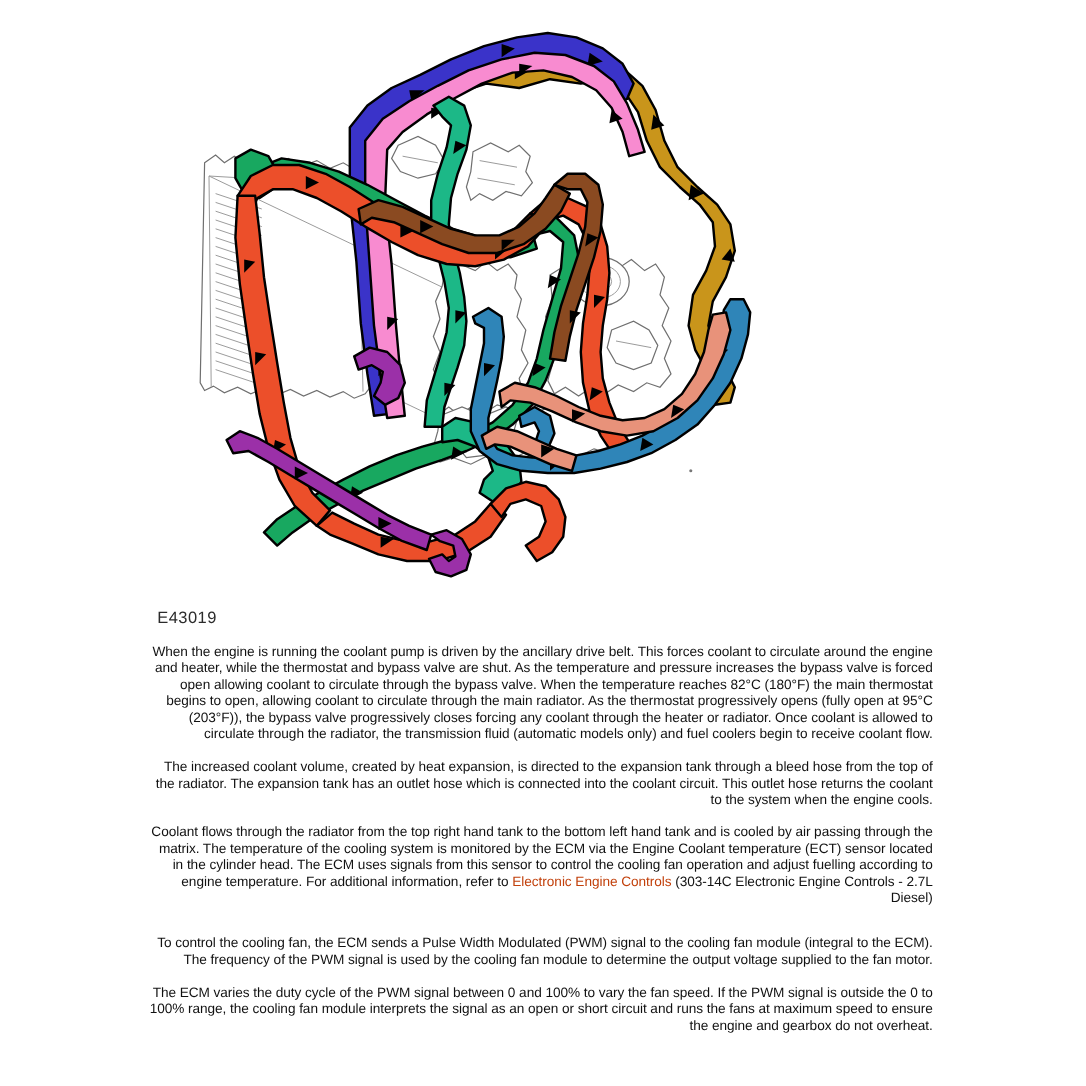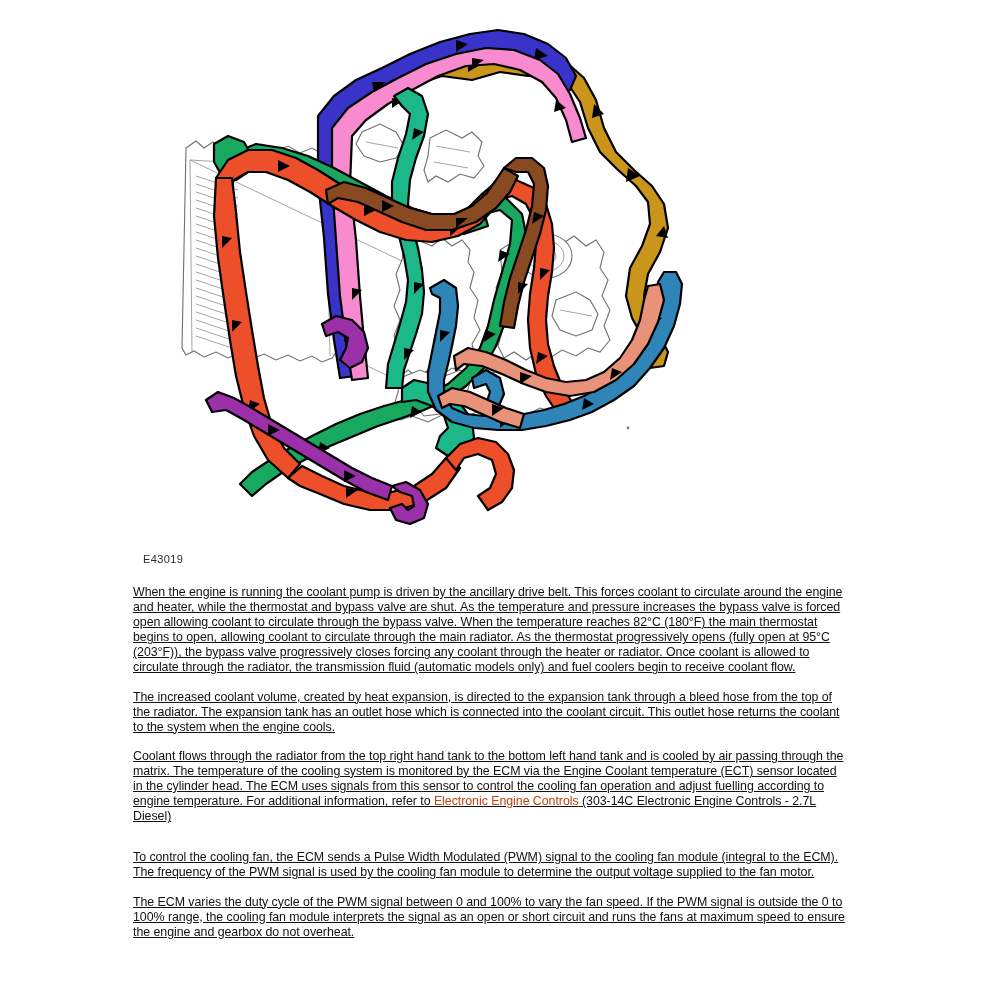--- a/index.html
+++ b/index.html
@@ -33,42 +33,41 @@
   .figure svg {
     display: block;
     width: 987px;
     height: 545px;
   }
 
   .fig-caption {
     position: absolute;
     left: 143px;
     top: 553px;
-    font-size: 11px;
+    font-size: 15px;
     letter-spacing: 0.4px;
     color: #2b2b2b;
     font-family: "Liberation Sans", sans-serif;
     text-align: right;
   }
 
   
   .body-text {
     position: absolute;
     left: 133px;
     top: 585px;
     width: 715px;
   }
   .para {
     font-size: 12.4px;
     line-height: 15.1px;
     margin: 0 0 14px 0;
-    text-align: left;
+    text-align: right;
     color: #111111;
     letter-spacing: -0.05px;
-    text-decoration: underline;
   }
   .para.gap-before {
     margin-top: 26px;
   }
   .link {
     color: #c2410c;
     text-decoration: none;
   }
 </style>
 </head>

